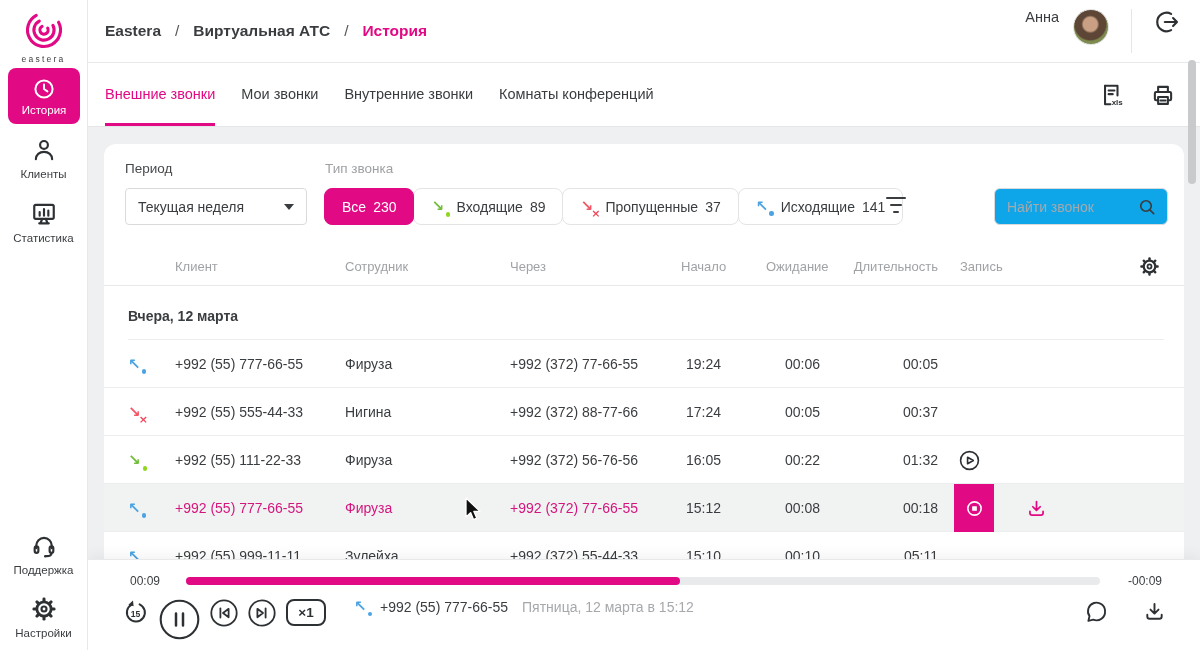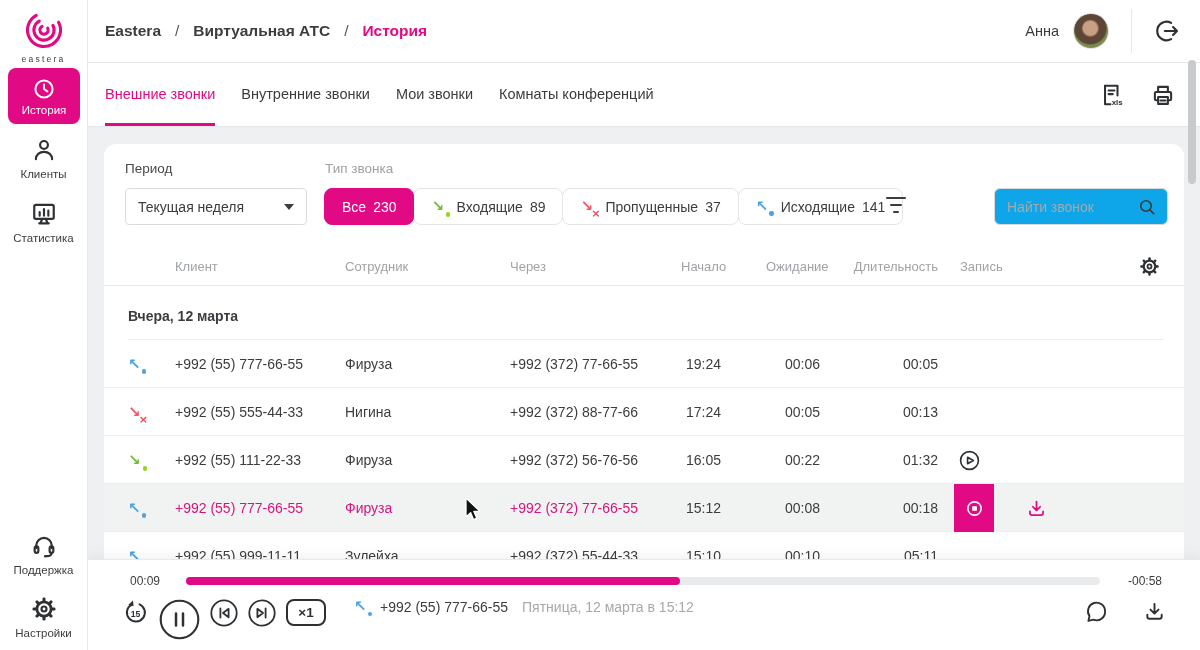--- a/index.html
+++ b/index.html
@@ -25,21 +25,21 @@
   .si-stats   { top:201px; }
   .si-support { top:533px; }
   .si-settings{ top:596px; }
 
   
   .topbar { height:63px; background:#fff; border-bottom:1px solid #E7E8E9; display:flex; align-items:center; padding:0 20px 0 17px; flex:0 0 63px; }
   .crumbs { display:flex; align-items:center; gap:14px; font-size:15.5px; font-weight:700; }
   .crumb { color:#3A3D40; cursor:pointer; }
   .crumb-sep { color:#55585B; font-weight:400; }
   .crumb.current { color:var(--accent); cursor:default; }
-  .top-right { margin-left:auto; display:flex; align-items:center; }
+  .top-right { margin-left:auto; display:flex; align-items:flex-start; }
   .user-name { font-size:14.5px; color:#3A3D40; margin-right:14px; }
   .avatar { width:36px; height:36px; border-radius:50%; cursor:pointer;
             background:radial-gradient(circle at 48% 42%, #C9A083 0 26%, #5D4636 34% 58%, #7E8B4E 64%); border:1px solid #E0E1E2; }
   .top-divider { width:1px; height:44px; background:#E5E6E7; margin:0 22px; }
   .logout-btn { cursor:pointer; color:#2E3134; }
 
   
   .tabstrip { height:64px; background:#fff; border-bottom:1px solid #E5E6E7; display:flex; align-items:stretch; padding:0 24px 0 17px; flex:0 0 64px; }
   .tabs { display:flex; gap:26px; }
   .tab { display:flex; align-items:center; font-size:14.5px; color:#3A3D40; cursor:pointer; border-bottom:3px solid transparent; padding-top:2px; }
@@ -225,22 +225,22 @@
             <path d="M15.8,4.5 a8.6,8.6 0 1,0 0,15"></path>
             <path d="M10,12 h11 M17.6,8.4 L21.2,12 l-3.6,3.6"></path>
           </svg>
         </span>
       </div>
     </header>
 
     <div class="tabstrip">
       <div class="tabs">
         <div class="tab active">Внешние звонки</div>
+        <div class="tab">Мои звонки</div>
         <div class="tab">Внутренние звонки</div>
-        <div class="tab">Мои звонки</div>
         <div class="tab">Комнаты конференций</div>
       </div>
       <div class="strip-icons">
         <span class="icon-btn">
           <svg width="26" height="26" viewBox="0 0 24 24" fill="none" stroke="currentColor" stroke-width="1.9" stroke-linecap="round" stroke-linejoin="round">
             <path d="M6.5,3.5 H18 V12.5"></path>
               <path d="M6.5,3.5 V20.5 H11.5"></path>
             <path d="M9.8,7.8 h5.4 M9.8,11.2 h3.8"></path>
             <text x="12.6" y="21.6" font-size="7.4" font-weight="700" fill="currentColor" stroke="none" font-family="Liberation Sans,sans-serif">xls</text>
           </svg>
@@ -349,21 +349,21 @@
             <span class="td-act"></span>
         </div>
 
         <div class="tgrid row">
           <span><span class="call-ico ci-miss">↘</span></span>
           <span class="td-client">+992 (55) 555-44-33</span>
           <span class="td-emp">Нигина</span>
           <span class="td-via">+992 (372) 88-77-66</span>
           <span class="td-start">17:24</span>
           <span class="td-wait">00:05</span>
-          <span class="td-dur">00:13</span>
+          <span class="td-dur">00:37</span>
           <span class="td-rec"></span>
             <span class="td-act"></span>
         </div>
 
         <div class="tgrid row">
           <span><span class="call-ico ci-in">↘</span></span>
           <span class="td-client">+992 (55) 111-22-33</span>
           <span class="td-emp">Фируза</span>
           <span class="td-via">+992 (372) 56-76-56</span>
           <span class="td-start">16:05</span>
@@ -420,21 +420,21 @@
 
       </div>
     </div>
 
     <div class="player">
       <div class="p-progress">
         <span class="p-time">00:09</span>
         <div class="track">
           <div class="fill" style="width: 54%;"></div>
         </div>
-        <span class="p-time right">-00:58</span>
+        <span class="p-time right">-00:09</span>
       </div>
       <div class="p-controls">
         <span class="pc">
           <svg width="27" height="27" viewBox="0 0 27 27" fill="none" stroke="#2E3134" stroke-width="2" stroke-linecap="round">
             <path d="M9.6,5.6 A9,9 0 1 0 17.6,5.3"></path>
             <path d="M11,1.6 L6.4,5.8 L11.6,7.2 Z" fill="#2E3134" stroke="none"></path>
             <text x="13.6" y="17.6" font-size="8.6" font-weight="700" fill="#2E3134" stroke="none" text-anchor="middle" font-family="Liberation Sans,sans-serif">15</text>
           </svg>
         </span>
         <span class="pc">

